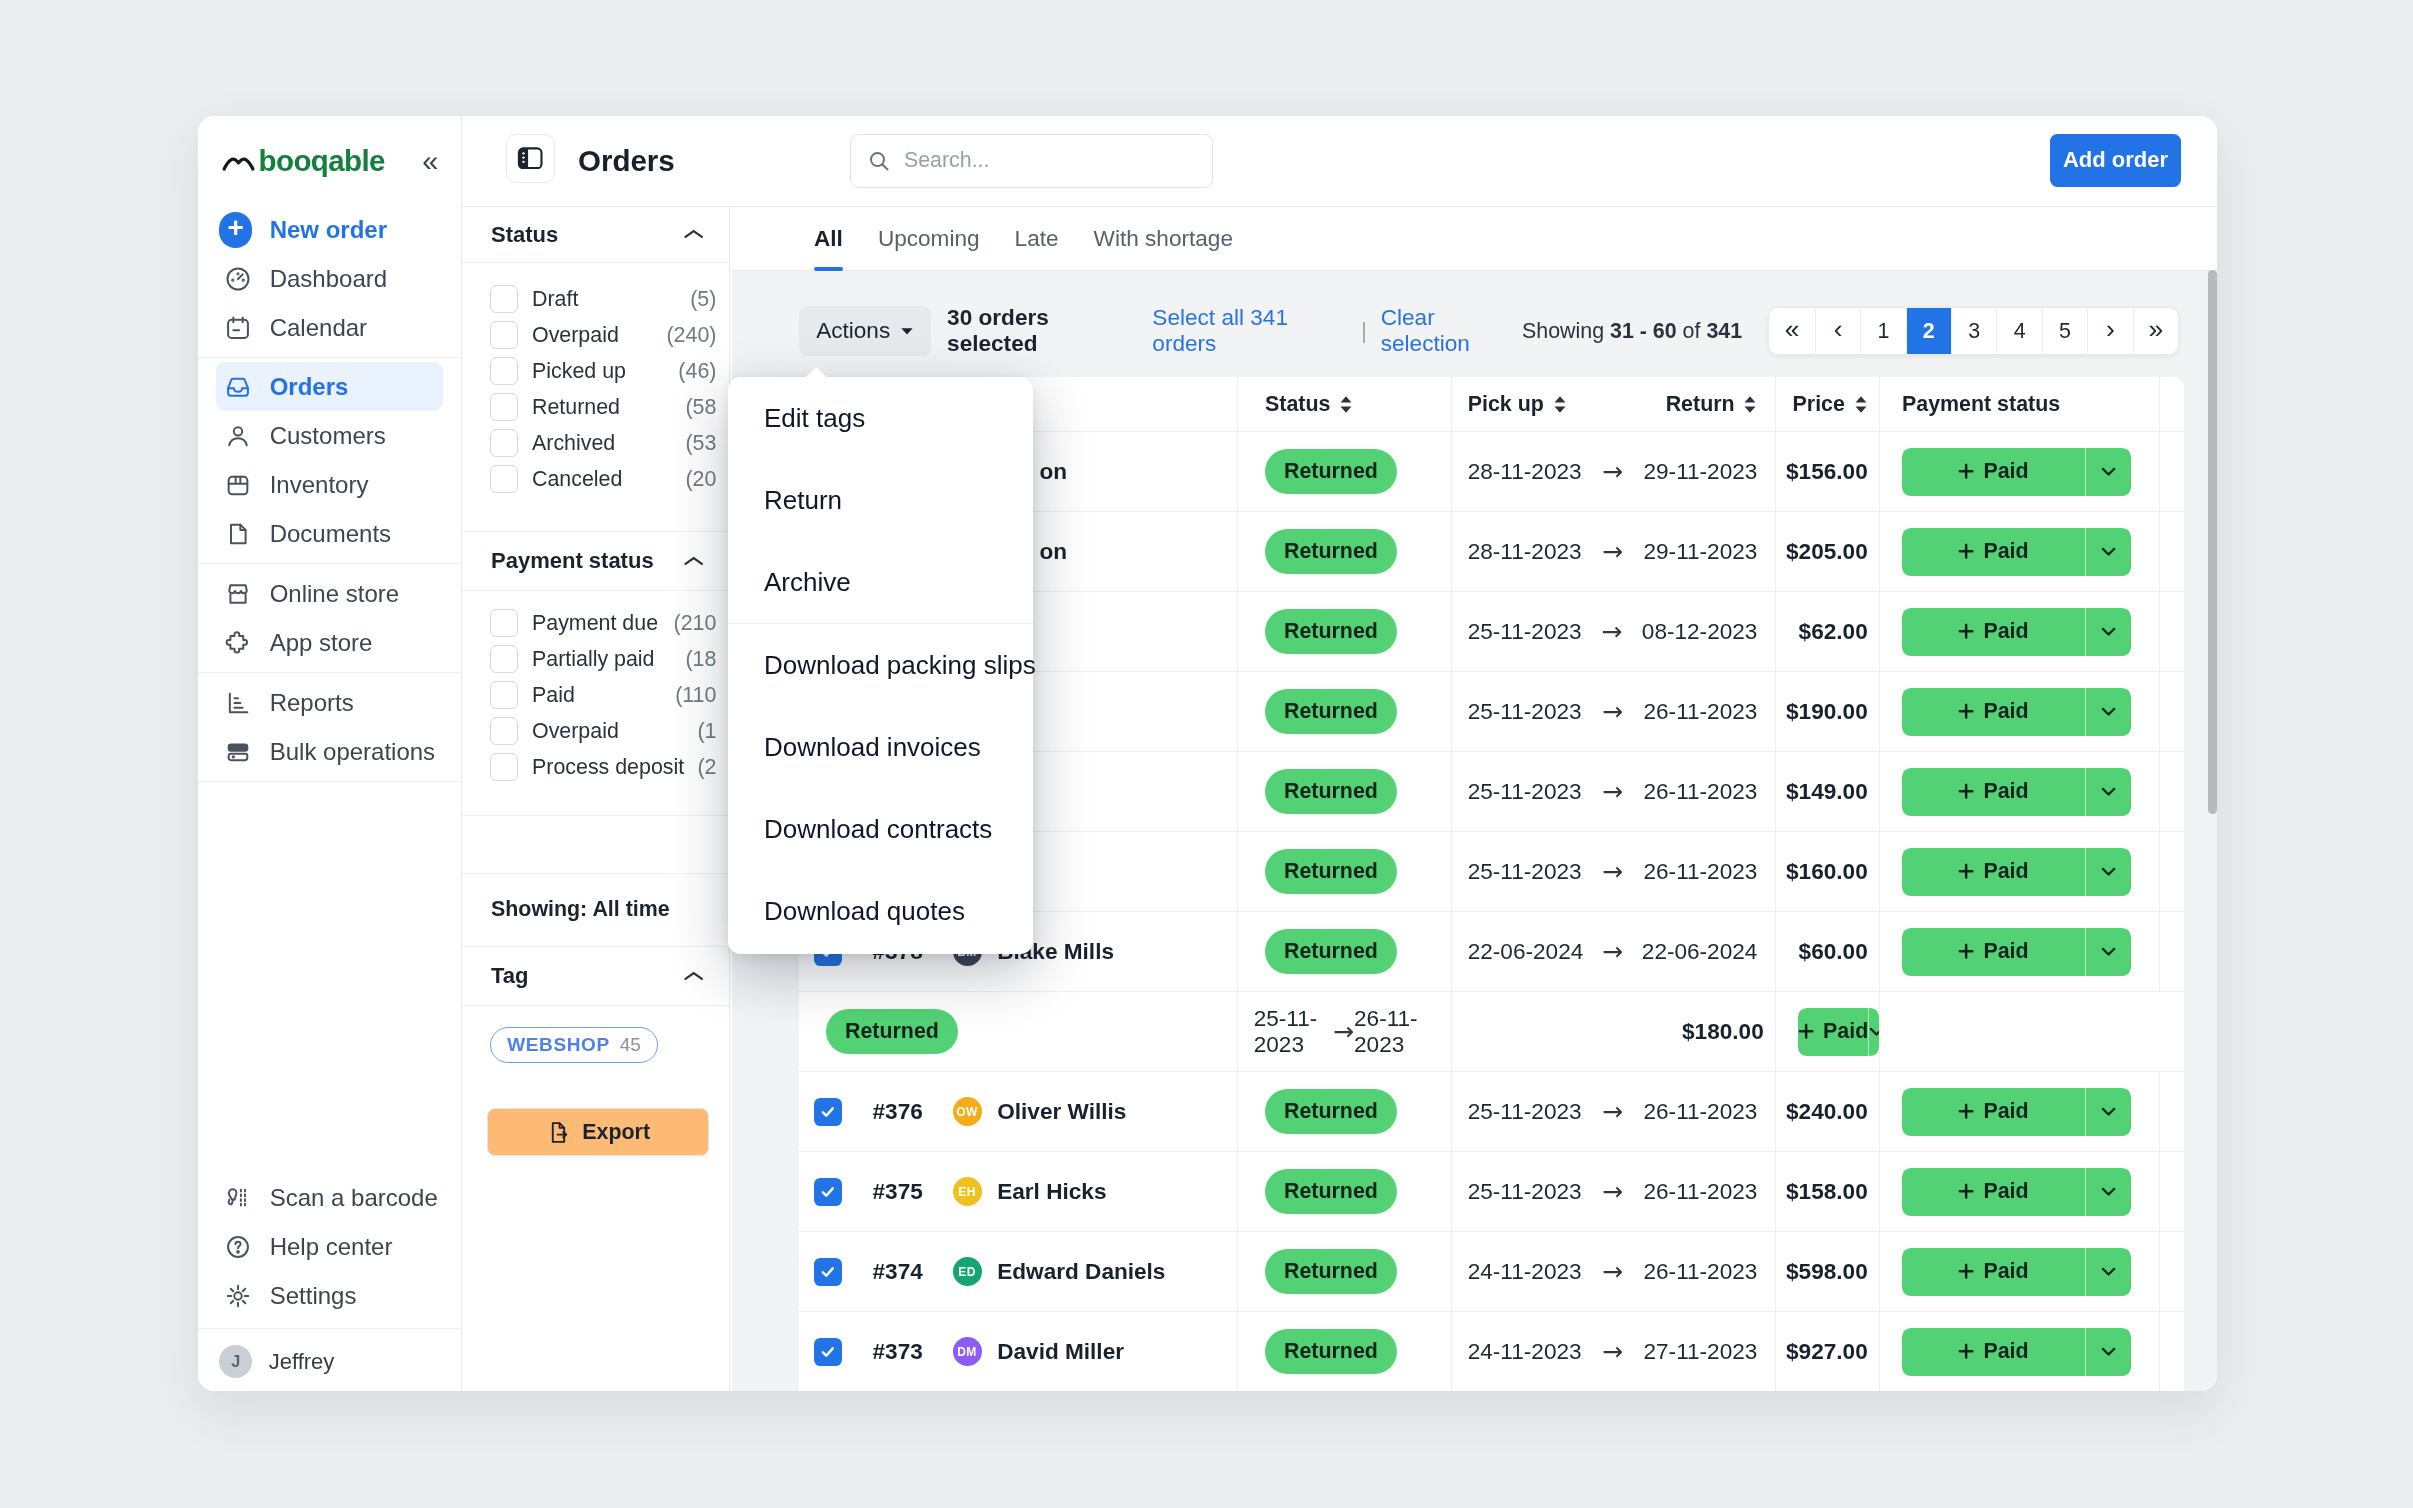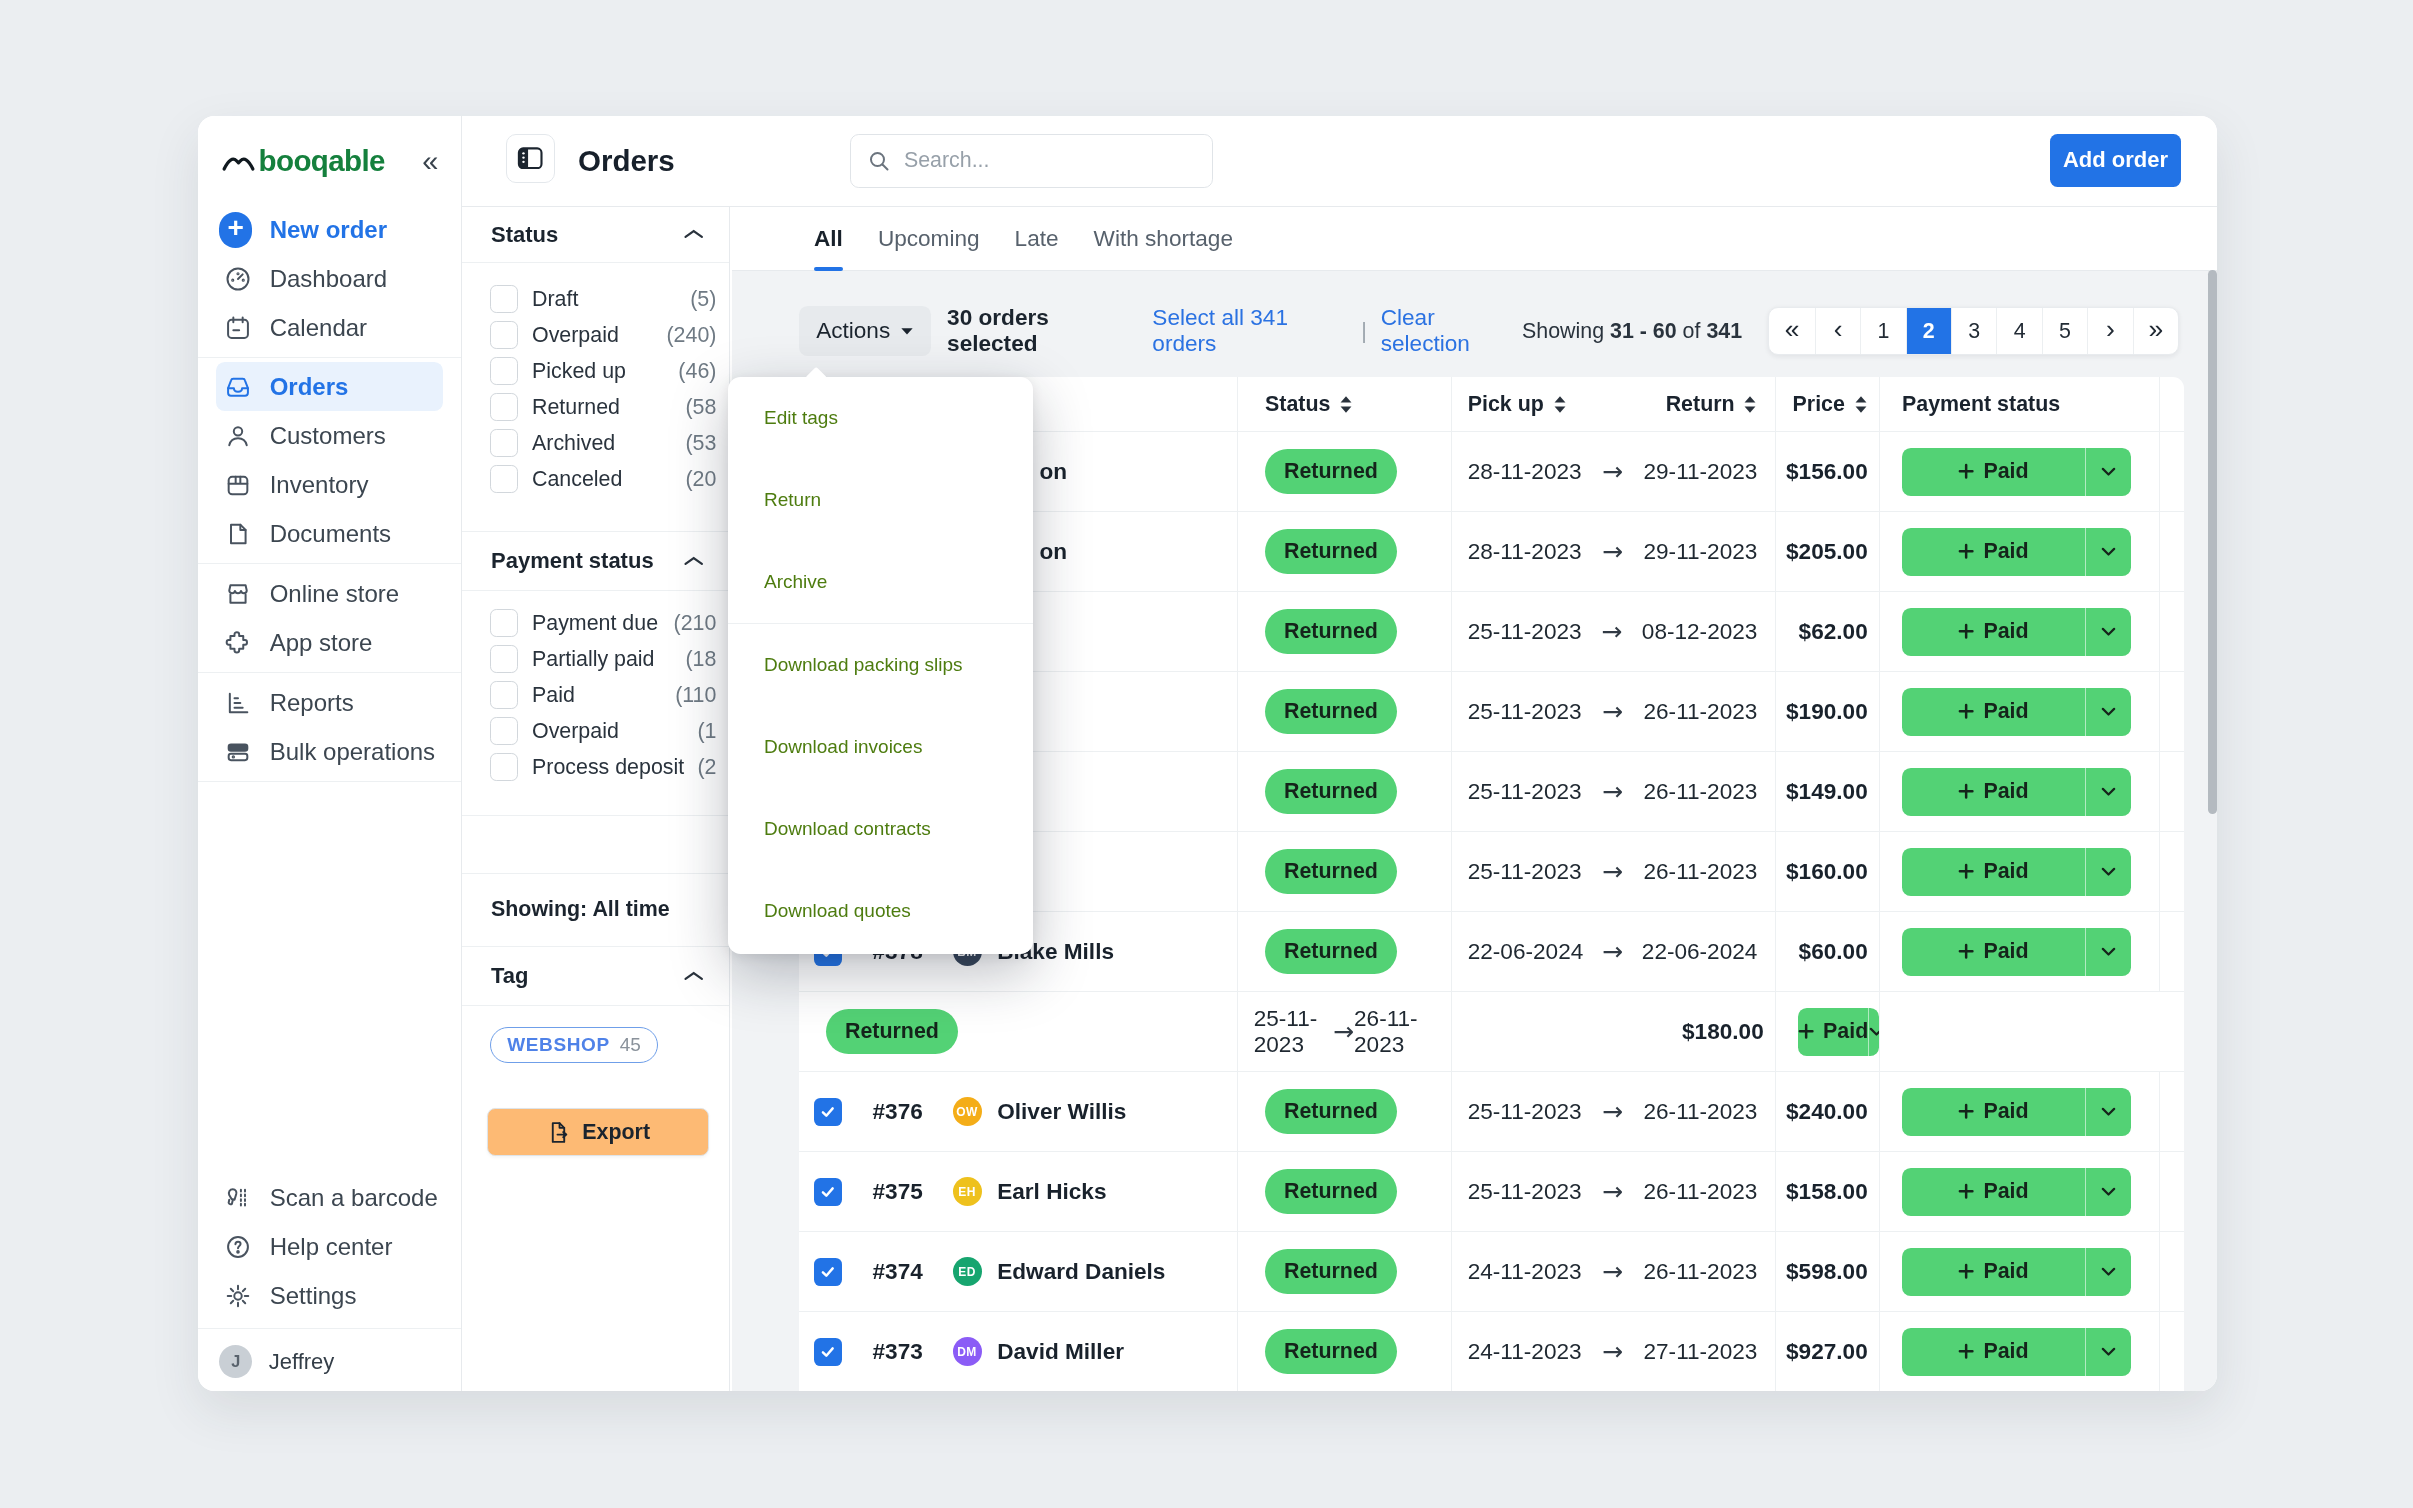--- a/index.html
+++ b/index.html
@@ -99,21 +99,21 @@
   .darrow{font-family:"DejaVu Sans",sans-serif;font-size:25px;color:#313a44}
   .price{font-size:22.6px;font-weight:700;color:var(--text)}
   .paybtn{width:229px;height:48px;border-radius:8.8px;overflow:hidden;display:flex;background:var(--green)}
   .payseg{flex:1;display:flex;align-items:center;justify-content:center;gap:8.8px;font-size:21.4px;font-weight:600;color:var(--green-text);border-right:1.3px solid rgba(255,255,255,.55)}
   .paychev{width:45px;display:flex;align-items:center;justify-content:center}
   .sorticon{display:inline-flex}
   
   .menu{position:absolute;left:530px;top:261px;width:305px;height:577px;background:#fff;border-radius:12.6px;z-index:50;
         box-shadow:0 19px 57px rgba(20,30,45,.28),0 2.5px 11.3px rgba(0,0,0,.08)}
   .menu:before{content:"";position:absolute;left:80px;top:-7.5px;width:16.3px;height:16.3px;background:#fff;transform:rotate(45deg);border-radius:2.5px}
-  .mitem{height:82px;display:flex;align-items:center;padding-left:36px;font-size:19px;color:#4d7c0f;white-space:nowrap}
+  .mitem{height:82px;display:flex;align-items:center;padding-left:36px;font-size:26px;color:#0f172a;white-space:nowrap}
   .mdiv{border-top:1.3px solid var(--row-border)}
   .mitem.dl{height:82px}
   
   .vscroll{position:absolute;left:2208px;top:270px;width:8.8px;height:544px;border-radius:4.4px;background:var(--scrollbar);z-index:60}
 </style>
 </head>
 <body>
 
 <div class="card">
 

